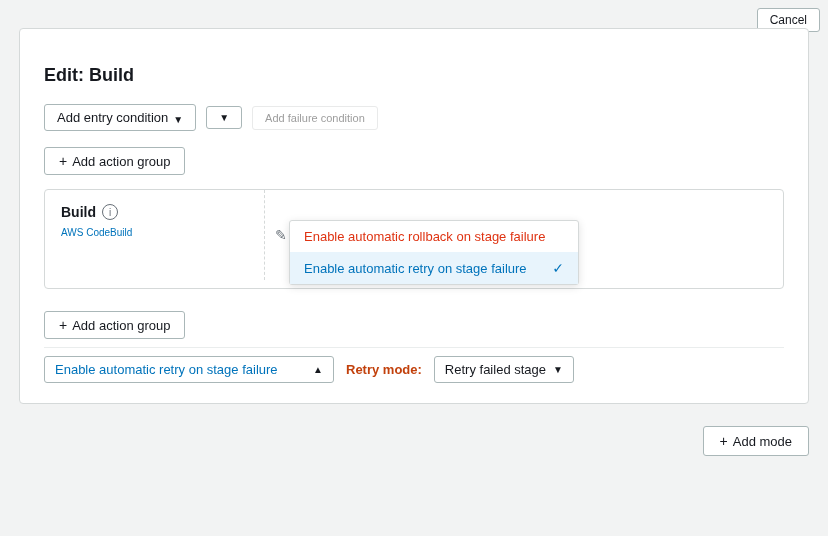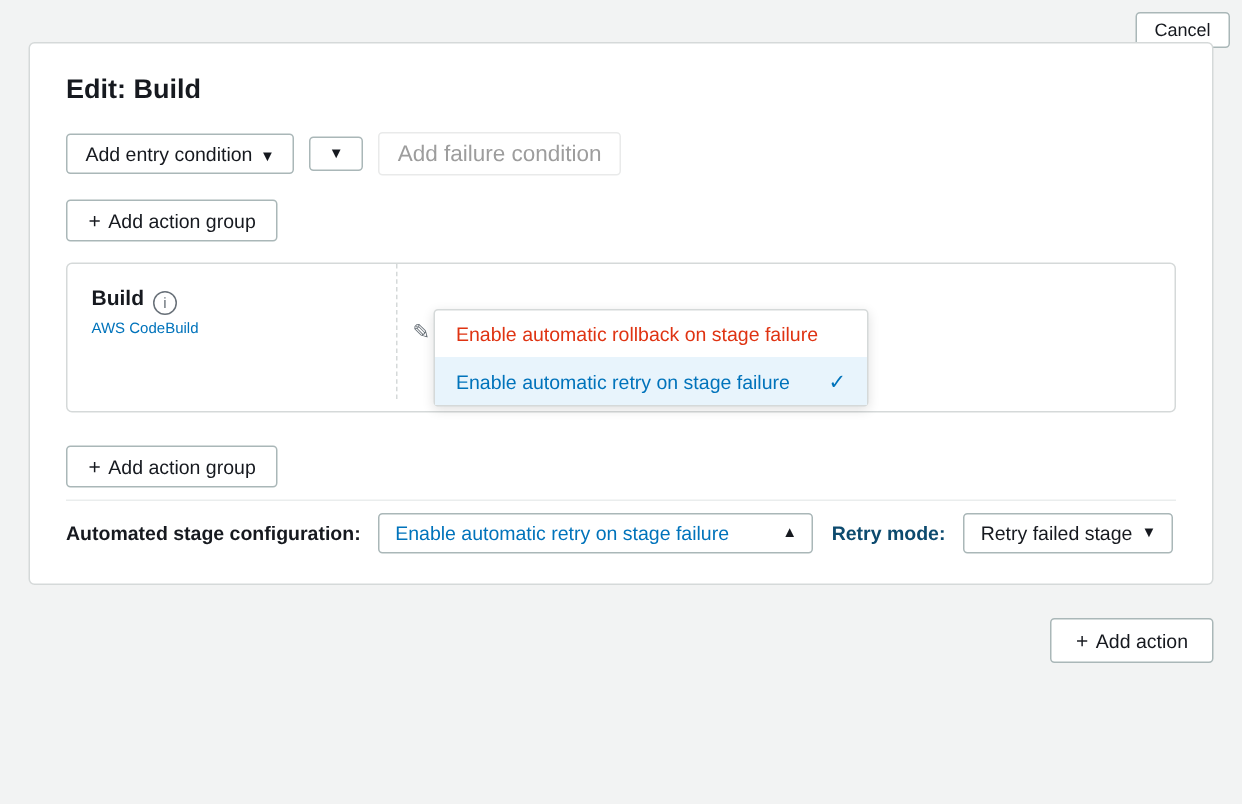--- a/index.html
+++ b/index.html
@@ -18,21 +18,21 @@
       display: flex;
       flex-direction: column;
       align-items: center;
       padding: 20px;
     }
     .main-panel {
       background: #fff;
       border: 1px solid #d5d9d9;
       border-radius: 4px;
       width: 790px;
-      padding: 20px 24px 16px 24px;
+      padding: 36px 24px 16px 24px;
       position: relative;
     }
     .edit-title {
       font-size: 18px;
       font-weight: 600;
       color: #16191f;
       margin-bottom: 18px;
     }
     .toolbar-row {
       display: flex;
@@ -63,21 +63,21 @@
       cursor: pointer;
       display: flex;
       align-items: center;
       gap: 5px;
     }
     .btn-disabled {
       border: 1px solid #e9eaea;
       background: #fff;
       border-radius: 3px;
       padding: 5px 12px;
-      font-size: 15px;
+      font-size: 11px;
       color: #9d9d9d;
       cursor: default;
       display: flex;
       align-items: center;
       gap: 5px;
     }
     .stage-box {
       border: 1px solid #d5d9d9;
       border-radius: 4px;
       margin-bottom: 12px;
@@ -206,36 +206,36 @@
       display: flex;
       align-items: center;
       gap: 6px;
       min-width: 290px;
       justify-content: space-between;
     }
     .select-dropdown .select-text-blue { color: #0073bb; }
     .retry-mode-label {
       font-size: 13px;
       font-weight: 600;
-      color: #0c4a6e;
+      color: #c2410c;
       white-space: nowrap;
     }
     .retry-mode-select {
       border: 1px solid #aab7b8;
       background: #fff;
       border-radius: 3px;
       padding: 5px 10px;
       font-size: 13px;
       color: #16191f;
       cursor: pointer;
       display: flex;
       align-items: center;
       gap: 6px;
       min-width: 140px;
-      justify-content: center;
+      justify-content: space-between;
     }
     .add-stage-btn {
       border: 1px solid #aab7b8;
       background: #fff;
       border-radius: 3px;
       padding: 6px 16px;
       font-size: 13px;
       color: #16191f;
       cursor: pointer;
       display: flex;
@@ -292,21 +292,21 @@
       <button class="btn-add-action-group">
         <span class="plus-icon">+</span>
         <span>Add action group</span>
       </button>
     </div>
 
     <div class="stage-box">
       <div class="stage-inner">
 
         <div class="stage-left">
-          <div style="display:flex; align-items:flex-end;">
+          <div style="display:flex; align-items:flex-start;">
             <span class="stage-name">Build</span>
             <span class="info-icon">i</span>
           </div>
           <a class="stage-link">AWS CodeBuild</a>
         </div>
 
         <div class="stage-right stage-content-wrapper">
 
           <span class="pencil-icon">✎</span>
 
@@ -328,34 +328,33 @@
     </div>
 
     <div class="add-action-group-row">
       <button class="btn-add-action-group">
         <span class="plus-icon">+</span>
         <span>Add action group</span>
       </button>
     </div>
 
     <div class="automated-config-row">
-      <span class="automated-label">Automated stage configuration:</span>
       <div class="select-dropdown">
         <span class="select-text-blue">Enable automatic retry on stage failure</span>
         <span class="caret">▲</span>
       </div>
       <span class="retry-mode-label">Retry mode:</span>
       <div class="retry-mode-select">
         <span>Retry failed stage</span>
         <span class="caret">▼</span>
       </div>
     </div>
 
   </div>
 
   <div style="width:790px; display:flex; justify-content:flex-end; margin-top:12px;">
     <button class="add-stage-btn">
       <span class="plus-icon">+</span>
-      <span>Add action</span>
+      <span>Add mode</span>
     </button>
   </div>
 
 </div>
 
 </body></html>

